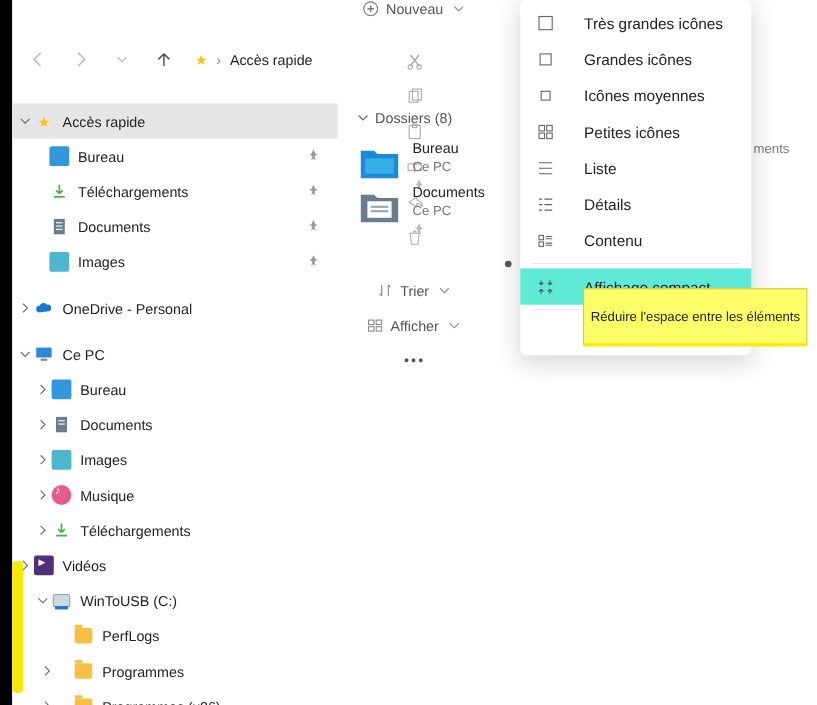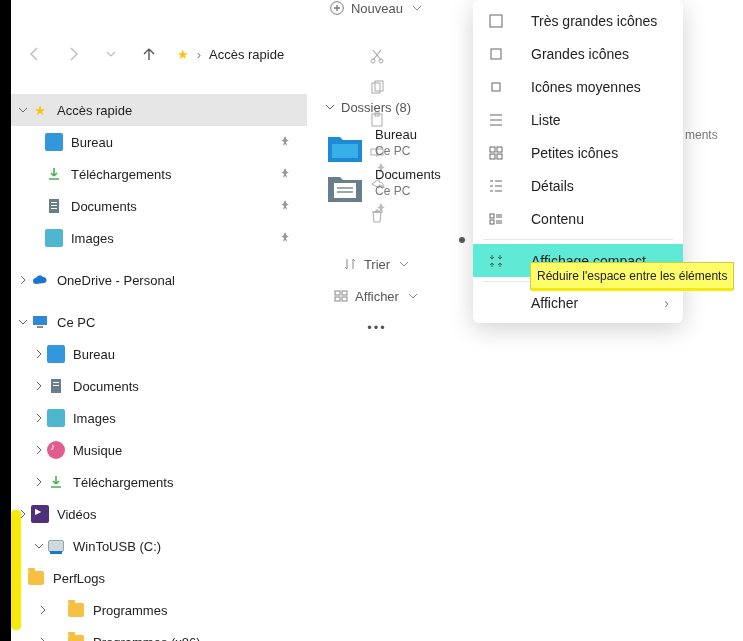--- a/index.html
+++ b/index.html
@@ -29,21 +29,21 @@
   .file-item { display: flex; align-items: flex-start; gap: 10px; width: 180px; }
   .file-icon { width: 40px; height: 40px; flex-shrink: 0; }
   .file-meta { font-size: 12px; color: #777; margin-top: 2px; }
   .file-pin { margin-top: 4px; color: #999; }
   .menu { position: absolute; left: 473px; top: 0px; width: 210px; background: #fff; border-radius: 6px; box-shadow: 0 6px 24px rgba(0,0,0,0.18); padding: 4px 0; z-index: 50; }
   .menu-item { display: flex; align-items: center; height: 33px; padding: 0 14px; gap: 26px; font-size: 14px; color: #222; position: relative; }
   .menu-item:hover, .menu-item.hovered { background: #5eead4; }
   .menu-icon { width: 18px; height: 18px; display: flex; align-items: center; justify-content: center; color: #555; }
   .menu-sep { height: 1px; background: #e6e6e6; margin: 4px 10px; }
   .dot-indicator { position: absolute; left: -14px; top: 237px; width: 6px; height: 6px; background: #555; border-radius: 50%; z-index: 60; }
-  .tooltip { position: absolute; left: 530px; top: 262px; background: #fdfd6a; border: 1px solid #cfcf40; padding: 6px 6px; font-size: 12px; z-index: 70; white-space: nowrap; }
+  .tooltip { position: absolute; left: 530px; top: 262px; background: #fdfd6a; border: 1px solid #cfcf40; padding: 18px 6px; font-size: 12px; z-index: 70; white-space: nowrap; }
   .tooltip::after { content:""; position:absolute; left:0; right:0; bottom:-2px; height:3px; background:#f9e90a; }
   .peek-text { position: absolute; left: 685px; top: 128px; font-size: 12px; color:#777; }
   .submenu-arrow { margin-left: auto; color: #888; }
   .icon-folder { background: #f6c143; border-radius: 2px; width:16px; height:14px; position:relative; }
   .icon-folder::before { content:""; position:absolute; top:-3px; left:0; width:7px; height:3px; background:#f6c143; border-radius:1px 1px 0 0; }
   .icon-blue { background:#3397de; border-radius:2px; }
   .icon-teal { background:#4fb6cf; border-radius:2px; }
   .icon-green { color:#4caf50; }
   .icon-purple { background:#50307a; border-radius:2px; position:relative; }
   .icon-purple::after{content:"▶"; position:absolute; color:#fff; font-size:8px; left:4px; top:2px;}
@@ -322,21 +322,21 @@
       <span class="tw">
           <svg width="10" height="10" viewBox="0 0 10 10">
             <path d="M1 3l4 4 4-4" fill="none" stroke="#666"></path>
           </svg>
         </span>
       <span class="tree-icon">
           <span class="icon-disk"></span>
         </span>
       <span class="tree-label">WinToUSB (C:)</span>
     </div>
-    <div class="tree-row" style="">
+    <div class="tree-row" style="padding-left:40px;">
       <span class="tw"></span>
       <span class="tree-icon">
           <span class="icon-folder"></span>
         </span>
       <span class="tree-label">PerfLogs</span>
     </div>
     <div class="tree-row" style="padding-left:24px;">
       <span class="tw">
           <svg width="10" height="10" viewBox="0 0 10 10">
             <path d="M3 1l4 4-4 4" fill="none" stroke="#666"></path>
@@ -426,39 +426,39 @@
     <span class="menu-icon">
         <svg width="16" height="16" viewBox="0 0 16 16">
           <rect x="4" y="4" width="8" height="8" fill="none" stroke="#666"></rect>
         </svg>
       </span>
     <span>Icônes moyennes</span>
   </div>
   <div class="menu-item">
     <span class="menu-icon">
         <svg width="16" height="16" viewBox="0 0 16 16">
-          <path d="M2 3h12M2 8h12M2 13h12" stroke="#666"></path>
-        </svg>
-      </span>
-    <span>Liste</span>
-  </div>
-  <div class="menu-item">
-    <span class="menu-icon">
-        <svg width="16" height="16" viewBox="0 0 16 16">
           <rect x="2" y="2" width="5" height="5" fill="none" stroke="#666"></rect>
           <rect x="9" y="2" width="5" height="5" fill="none" stroke="#666"></rect>
           <rect x="2" y="9" width="5" height="5" fill="none" stroke="#666"></rect>
           <rect x="9" y="9" width="5" height="5" fill="none" stroke="#666"></rect>
         </svg>
       </span>
     <span>Petites icônes</span>
   </div>
   <div class="menu-item">
     <span class="menu-icon">
         <svg width="16" height="16" viewBox="0 0 16 16">
+          <path d="M2 3h12M2 8h12M2 13h12" stroke="#666"></path>
+        </svg>
+      </span>
+    <span>Liste</span>
+  </div>
+  <div class="menu-item">
+    <span class="menu-icon">
+        <svg width="16" height="16" viewBox="0 0 16 16">
           <path d="M2 3h3M7 3h7M2 8h3M7 8h7M2 13h3M7 13h7" stroke="#666"></path>
         </svg>
       </span>
     <span>Détails</span>
   </div>
   <div class="menu-item">
     <span class="menu-icon">
         <svg width="16" height="16" viewBox="0 0 16 16">
           <rect x="2" y="3" width="4" height="4" fill="none" stroke="#666"></rect>
           <path d="M8 4h6M8 6h6" stroke="#666"></path>

